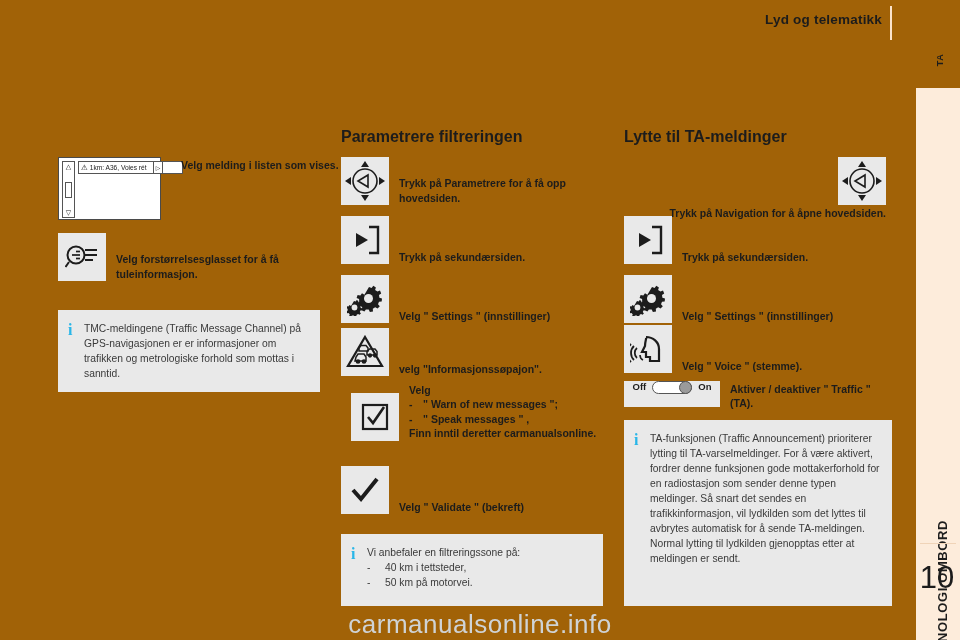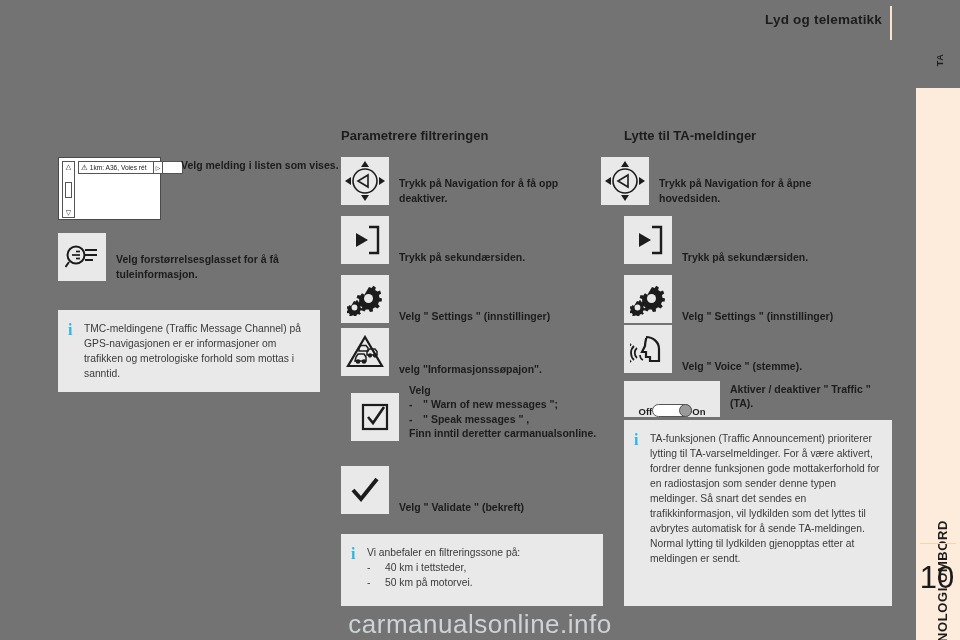--- a/index.html
+++ b/index.html
@@ -13,21 +13,21 @@
     position: relative;
     overflow: hidden;
     font-family: "Liberation Sans", sans-serif;
     color: #1a1a1a;
   }
 
   
   #page {
     position: absolute;
     inset: 0;
-    background: #737373;
+    background: #a16207;
   }
 
   
   .header-title {
     position: absolute;
     top: 12px;
     right: 78px;
     font-size: 13.5px;
     font-weight: bold;
     color: #1c1c1c;
@@ -90,21 +90,21 @@
     font-weight: bold;
     color: #1c1c1c;
     transform: rotate(-90deg);
     transform-origin: center;
     letter-spacing: 0.5px;
   }
 
   .col-title {
     position: absolute;
     top: 128px;
-    font-size: 13px;
+    font-size: 16px;
     font-weight: bold;
     color: #1c1c1c;
     white-space: nowrap;
   }
 
   
   .step {
     position: absolute;
     display: flex;
     align-items: flex-end;
@@ -231,27 +231,27 @@
   }
 
   
   .toggle-row {
     position: absolute;
     display: flex;
     align-items: flex-start;
   }
   .toggle-box {
     width: 96px;
-    height: 36px;
+    height: 26px;
     flex: 0 0 96px;
     background: #e9e9e9;
     display: flex;
-    align-items: flex-end;
+    align-items: flex-start;
     justify-content: center;
-    gap: 0;
+    gap: 6px;
   }
   .toggle-lbl {
     font-size: 9.5px;
     font-weight: bold;
     color: #1c1c1c;
   }
   .toggle-track {
     width: 40px;
     height: 13px;
     border-radius: 7px;
@@ -342,21 +342,21 @@
     <div class="step-icon">
       <svg width="42" height="42" viewBox="0 0 42 42">
         <circle cx="21" cy="21" r="12" fill="none" stroke="#1c1c1c" stroke-width="1.6"></circle>
         <polygon points="24,15 24,27 14,21" fill="none" stroke="#1c1c1c" stroke-width="1.6"></polygon>
         <polygon points="21,1 25,7 17,7" fill="#1c1c1c"></polygon>
         <polygon points="21,41 25,35 17,35" fill="#1c1c1c"></polygon>
         <polygon points="1,21 7,17 7,25" fill="#1c1c1c"></polygon>
         <polygon points="41,21 35,17 35,25" fill="#1c1c1c"></polygon>
       </svg>
     </div>
-    <div class="step-text">Trykk på Navigation for å få opp deaktiver.</div>
+    <div class="step-text">Trykk på Parametrere for å få opp hovedsiden.</div>
   </div>
 
   <div class="step" style="left:341px; top:216px;">
     <div class="step-icon">
       <svg width="32" height="32" viewBox="0 0 32 32">
         <path d="M20 3 H29 V29 H20" fill="none" stroke="#1c1c1c" stroke-width="2.4"></path>
         <polygon points="7,9 7,23 19,16" fill="#1c1c1c"></polygon>
       </svg>
     </div>
     <div class="step-text">Trykk på sekundærsiden.</div>
@@ -436,21 +436,21 @@
       </div>
       <div class="sub">
         <span class="d">-</span>
         <span>50 km på motorvei.</span>
       </div>
     </div>
   </div>
 
   <div class="col-title" style="left:624px;text-align:center;">Lytte til TA-meldinger</div>
 
-  <div class="step" style="left:601px; top:157px;">
+  <div class="step" style="left:624px; top:157px;flex-direction:column;">
     <div class="step-icon">
       <svg width="42" height="42" viewBox="0 0 42 42">
         <circle cx="21" cy="21" r="12" fill="none" stroke="#1c1c1c" stroke-width="1.6"></circle>
         <polygon points="24,15 24,27 14,21" fill="none" stroke="#1c1c1c" stroke-width="1.6"></polygon>
         <polygon points="21,1 25,7 17,7" fill="#1c1c1c"></polygon>
         <polygon points="21,41 25,35 17,35" fill="#1c1c1c"></polygon>
         <polygon points="1,21 7,17 7,25" fill="#1c1c1c"></polygon>
         <polygon points="41,21 35,17 35,25" fill="#1c1c1c"></polygon>
       </svg>
     </div>

